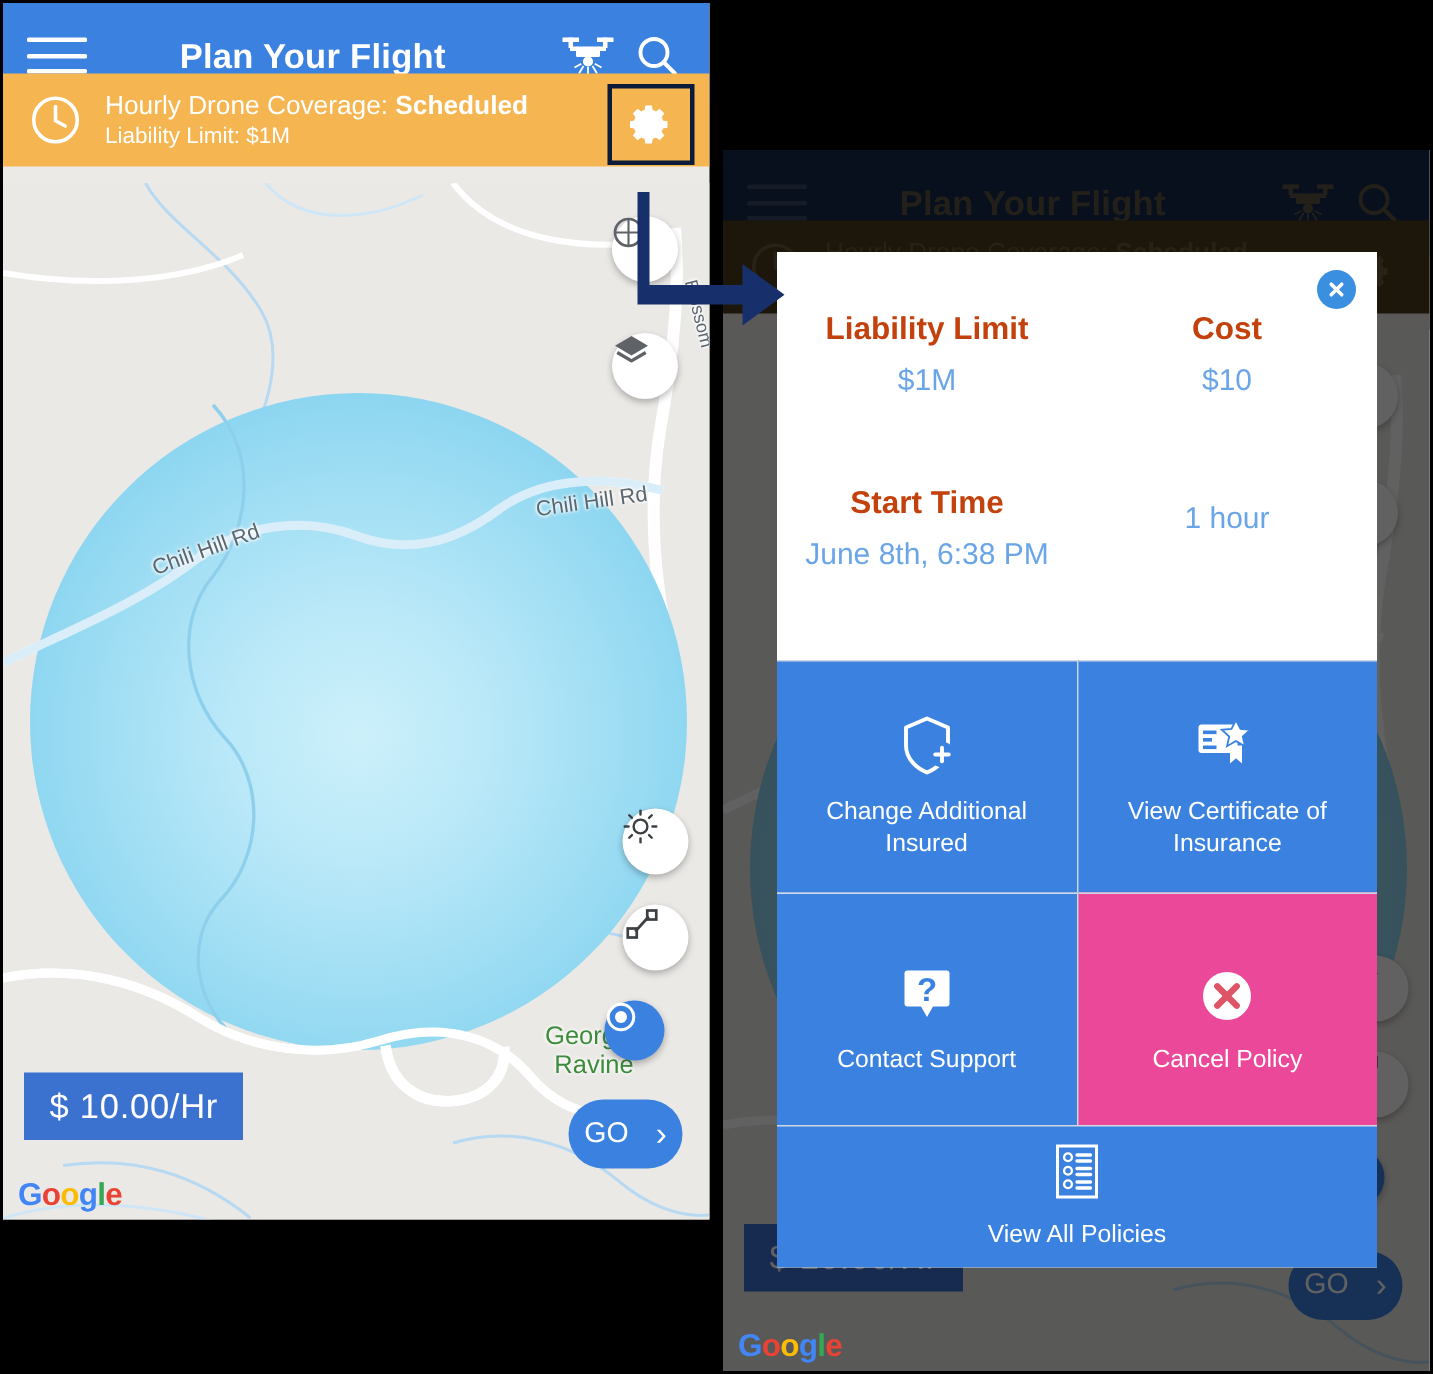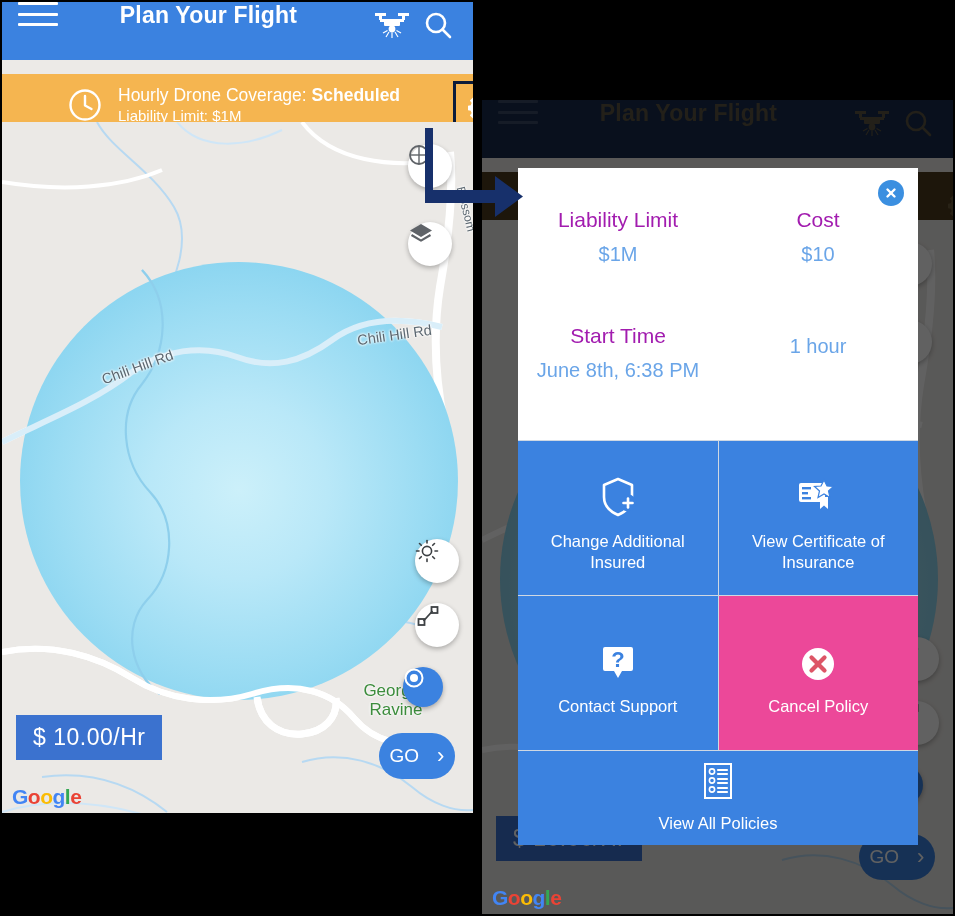--- a/index.html
+++ b/index.html
@@ -5,36 +5,36 @@
   html,body{margin:0;padding:0;background:#000;}
   body{width:955px;height:916px;position:relative;overflow:hidden;
        font-family:"Liberation Sans","DejaVu Sans",sans-serif;}
 
   
   #left-panel{position:absolute;left:0;top:0;width:475px;height:815px;
               background:#000;overflow:hidden;}
   #left-screen{position:absolute;left:2px;top:2px;width:471px;height:811px;
                background:#eceae7;overflow:hidden;}
 
-  .appbar{position:absolute;left:0;top:0;width:100%;height:58px;
-          background:#3b82e0;display:flex;}
+  .appbar{position:absolute;left:0;top:0;width:100%;height:70px;
+          background:#3b82e0;display:flex;align-items:center;}
   .appbar.dim{background:#182b4d;}
   .hamburger{width:40px;height:24px;margin-left:16px;display:flex;
              flex-direction:column;justify-content:space-between;cursor:pointer;}
   .hamburger i{display:block;height:3px;background:#fff;border-radius:1px;}
   .appbar.dim .hamburger i{background:#3b4a66;}
   .app-title{flex:1;text-align:center;color:#fff;font-size:23px;font-weight:bold;
              letter-spacing:.2px;margin-left:-10px;}
   .appbar.dim .app-title{color:#5c5542;}
   .bar-icon{width:46px;height:46px;display:flex;align-items:center;justify-content:center;}
   .bar-icon svg{display:block;}
 
   
-  .status-banner{position:absolute;left:0;top:72px;width:100%;height:62px;
-                 background:#f5b550;display:flex;align-items:center;padding-left:48px;}
+  .status-banner{position:absolute;left:0;top:47px;width:100%;height:62px;
+                 background:#f5b550;display:flex;align-items:center;}
   .status-banner.dim{background:#4d3a1d;}
   .clock-ic{margin-left:16px;width:38px;height:38px;flex:0 0 38px;}
   .status-text{margin-left:14px;color:#fff;line-height:1.25;}
   .status-banner.dim .status-text{color:#6b5a3c;}
   .status-l1{font-size:17.5px;}
   .status-l1 b{font-weight:bold;}
   .status-l2{font-size:15px;}
   .gear-btn{position:absolute;right:10px;top:7px;width:52px;height:48px;
             border:3px solid #0b1b3a;background:#f5b550;
             display:flex;align-items:center;justify-content:center;cursor:pointer;}
@@ -74,21 +74,21 @@
                pointer-events:none;}
 
   
   #modal{position:absolute;left:518px;top:168px;width:400px;height:677px;
          background:#fff;overflow:hidden;}
   .close-btn{position:absolute;right:14px;top:12px;width:26px;height:26px;border-radius:50%;
              background:#3b8fe0;display:flex;align-items:center;justify-content:center;cursor:pointer;}
   .info-grid{position:absolute;left:0;top:40px;width:100%;}
   .info-row{display:flex;}
   .info-cell{flex:1;text-align:center;}
-  .info-label{color:#a21caf;font-size:21px;font-weight:normal;}
+  .info-label{color:#c2410c;font-size:21px;font-weight:bold;}
   .info-value{color:#6aa5e8;font-size:20px;margin-top:11px;}
   .row-gap{height:58px;}
 
   .btn-grid{position:absolute;left:0;bottom:0;width:100%;}
   .brow{display:flex;}
   .bcell{flex:1;background:#3b82e0;color:#fff;display:flex;flex-direction:column;
          align-items:center;justify-content:center;cursor:pointer;
          border-right:1px solid #cfd8e3;border-top:1px solid #cfd8e3;box-sizing:border-box;}
   .bcell:last-child{border-right:none;}
   .bcell.danger{background:#ec4899;}

